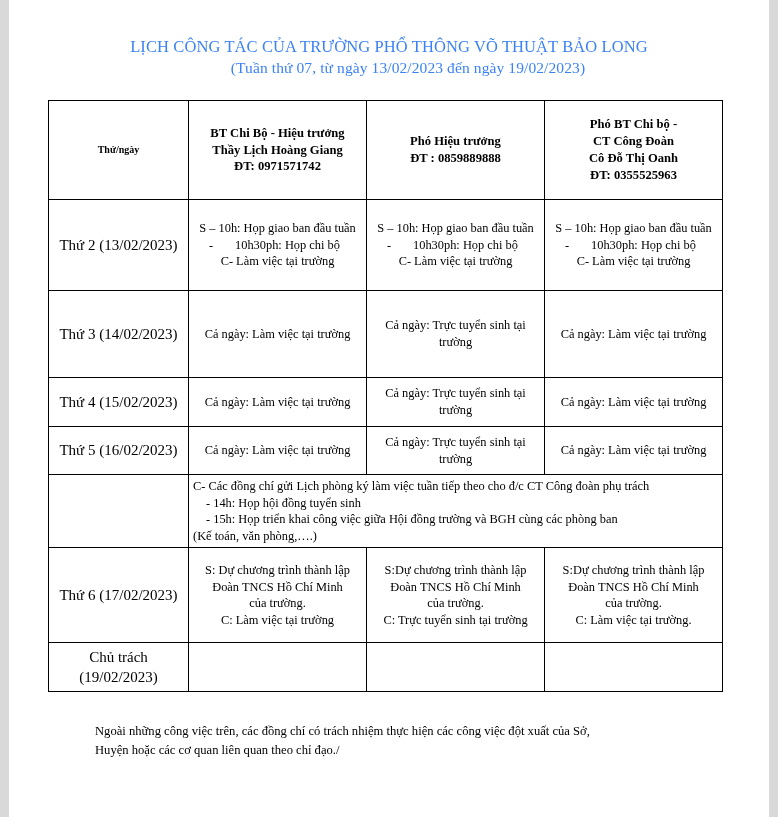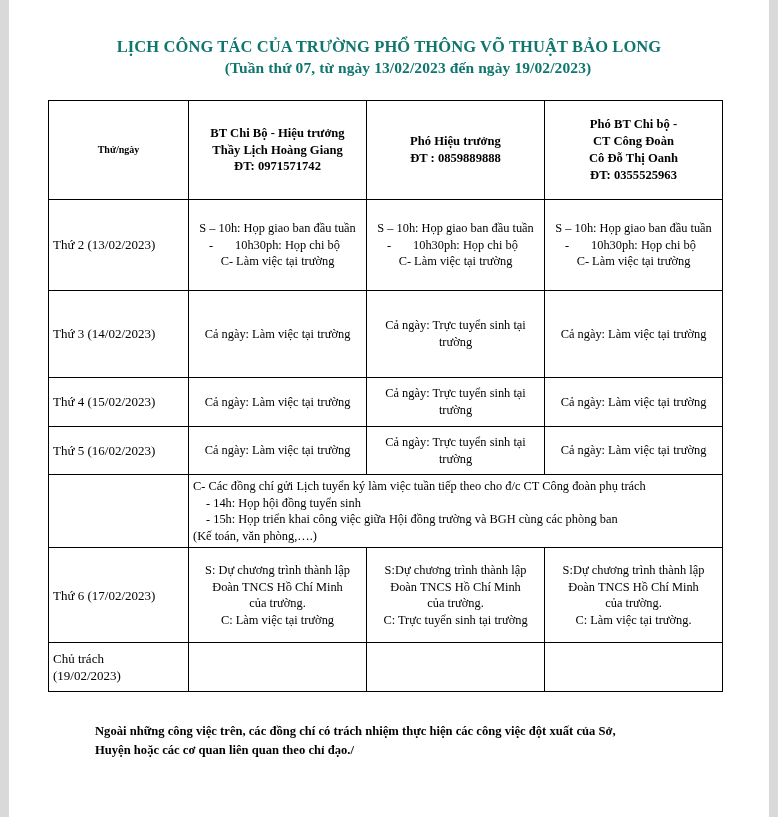--- a/index.html
+++ b/index.html
@@ -18,25 +18,25 @@
     position: absolute;
     left: 9px;
     top: 0;
     width: 760px;
     height: 817px;
     background: #ffffff;
     box-sizing: border-box;
   }
   .doc-title {
     text-align: center;
-    font-weight: bold;
+    font-weight: normal;
     font-size: 16.5px;
     line-height: 1.32;
     letter-spacing: 0.1px;
-    color: #0f766e;
+    color: #3b82f6;
     padding-top: 36px;
     margin: 0;
   }
   .doc-title .line2 {
     display: block;
     font-size: 15.5px;
     margin-left: 38px;
   }
 
   .sched-wrap {
@@ -68,23 +68,23 @@
     text-align: center;
     font-weight: bold;
     font-size: 12.6px;
     height: 92px;
     line-height: 1.34;
   }
   .hdr td.day-hdr { font-size: 10px; }
 
   
   td.daycell {
-    text-align: left;
+    text-align: center;
     padding-left: 9px;
-    font-size: 13px;
+    font-size: 15px;
   }
   td.body-center {
     text-align: center;
   }
   .r-mon td { height: 84px; }
   .r-tue td { height: 80px; }
   .r-wed td { height: 42px; }
   .r-thu td { height: 41px; }
   .r-note td { height: 66px; }
   .r-fri td { height: 88px; }
@@ -115,21 +115,21 @@
   .footnote {
     position: absolute;
     left: 86px;
     top: 722px;
     width: 600px;
     font-size: 12.6px;
     line-height: 1.52;
     color: #000000;
     text-align: left;
   }
-  .footnote span { display: block; font-weight: bold; }
+  .footnote span { display: block; }
 </style>
 </head>
 <body>
 
 <div class="page">
 
   <h1 class="doc-title">
     <span>LỊCH CÔNG TÁC CỦA TRƯỜNG PHỔ THÔNG VÕ THUẬT BẢO LONG</span>
     <span class="line2">(Tuần thứ 07, từ ngày 13/02/2023 đến ngày 19/02/2023)</span>
   </h1>
@@ -199,21 +199,21 @@
         <tr class="r-thu">
           <td class="daycell">Thứ 5 (16/02/2023)</td>
           <td class="body-center">Cả ngày: Làm việc tại trường</td>
           <td class="body-center">Cả ngày: Trực tuyển sinh tại trường</td>
           <td class="body-center">Cả ngày: Làm việc tại trường</td>
         </tr>
 
         <tr class="r-note">
           <td class="daycell"></td>
           <td class="notecell" colspan="3">
-            <span class="pl0">C- Các đồng chí  gửi Lịch tuyển ký làm việc tuần tiếp theo cho đ/c CT Công đoàn phụ trách</span>
+            <span class="pl0">C- Các đồng chí  gửi Lịch phòng ký làm việc tuần tiếp theo cho đ/c CT Công đoàn phụ trách</span>
             <span class="ind">- 14h: Họp hội đồng tuyển sinh</span>
             <span class="ind">- 15h: Họp triển khai công việc giữa Hội đồng trường và BGH cùng các phòng ban</span>
             <span class="pl0">(Kế toán, văn phòng,….)</span>
           </td>
         </tr>
 
         <tr class="r-fri">
           <td class="daycell">Thứ 6 (17/02/2023)</td>
           <td class="body-center">
             <span>S: Dự chương trình thành lập</span><br>

